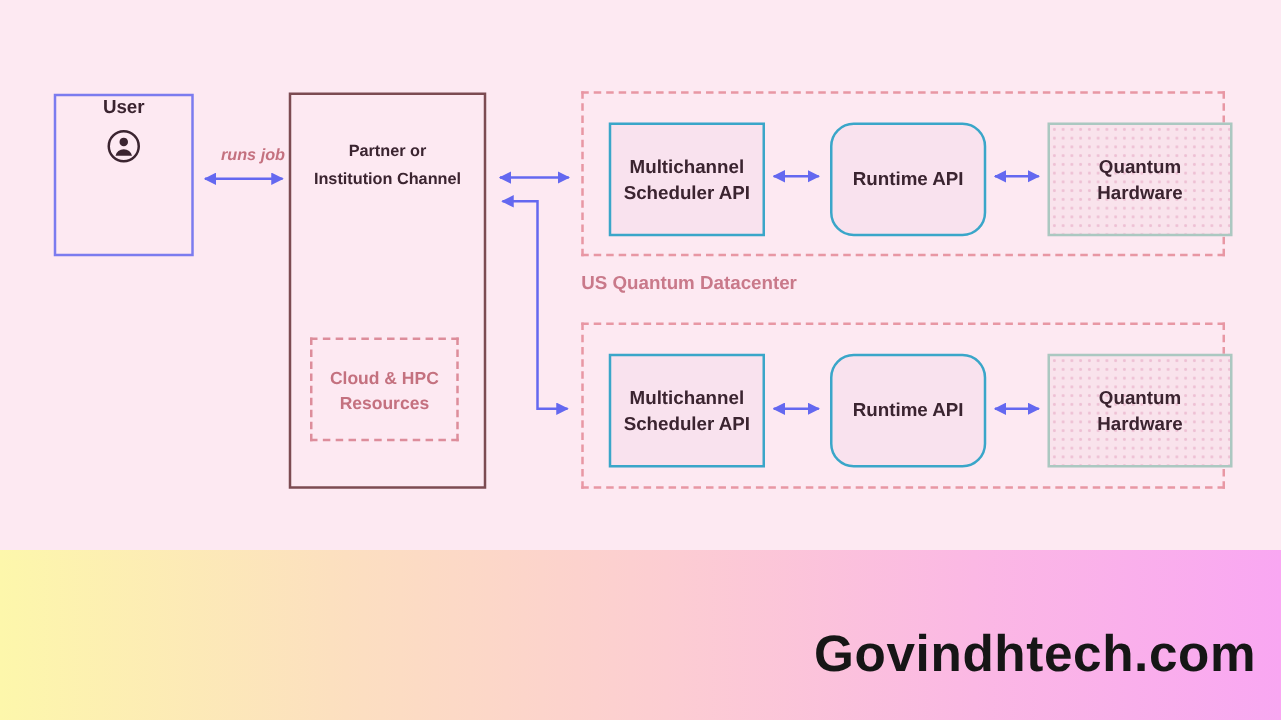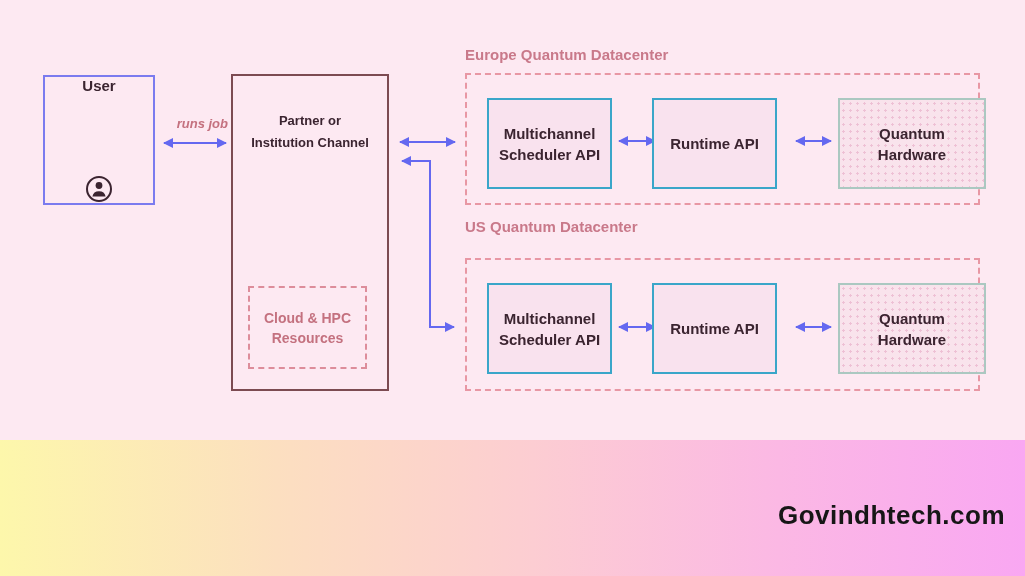--- a/index.html
+++ b/index.html
@@ -7,41 +7,41 @@
   .canvas {
     position:relative; width:1025px; height:576px;
     background:#fde9f2; overflow:hidden;
   }
   .arrows { position:absolute; left:0; top:0; width:1025px; height:440px; pointer-events:none; }
 
   
   .user-box {
     position:absolute; left:43px; top:75px; width:112px; height:130px;
     border:2px solid #7b7bef;
-    display:flex; flex-direction:column; align-items:center; justify-content:space-between; gap:9px;
+    display:flex; flex-direction:column; align-items:center; justify-content:flex-start; gap:9px;
   }
   .user-label { font-weight:bold; font-size:15px; color:#3b2430; }
   .user-icon svg { display:block; }
 
   .runs-job {
     position:absolute; left:156px; top:116px; width:72px; text-align:right;
     font-style:italic; font-weight:bold; font-size:13px; color:#c4717f;
   }
 
   
   .partner-box {
     position:absolute; left:231px; top:74px; width:158px; height:317px;
     border:2px solid #7c4b52;
   }
   .partner-label {
     margin:34px 18px 0 18px; text-align:center;
     font-weight:bold; font-size:13px; line-height:22px; color:#3b2430;
   }
   .cloud-box {
-    position:absolute; left:15px; top:210px; width:119px; height:83px;
+    position:absolute; left:15px; top:194px; width:119px; height:83px;
     border:2px dashed #dd8d9b;
     display:flex; align-items:center; justify-content:center; text-align:center;
     font-weight:bold; font-size:14px; line-height:20px; color:#c4717f;
     padding:4px;
   }
 
   
   .dc-title {
     position:absolute; left:465px;
     font-weight:bold; font-size:15px; color:#c9798a;
@@ -55,37 +55,37 @@
   .dc-box.eu { top:73px; height:132px; }
   .dc-box.us { top:258px; height:133px; }
 
   .node {
     position:absolute; top:23px; width:125px; height:91px;
     display:flex; align-items:center; justify-content:center; text-align:center;
     font-weight:bold; font-size:15px; line-height:21px; color:#3b2430;
     padding:4px;
   }
   .node.n1 { left:20px; }
-  .node.n2 { left:185px; }
+  .node.n2 { left:197px;border-radius:19px; }
   .node.n3 { left:371px; width:148px; }
   .node.api { border:2px solid #3aa6c9; background:#f9e2ee; }
   .node.hw  {
     border:2px solid #abc8c1; background-color:#f9e3ec;
     background-image:radial-gradient(rgba(226,158,188,.5) 1px, transparent 1.3px);
     background-size:7px 7px;
   }
 
   
   .banner {
     position:absolute; left:0; top:440px; width:1025px; height:136px;
     background:linear-gradient(90deg,#fdf7ab 0%,#fcdfc0 27%,#fccdd2 52%,#fbb8e4 76%,#f9a7f2 100%);
   }
   .brand {
     position:absolute; right:20px; top:60px;
-    font-weight:bold; font-size:26px; color:#161616; letter-spacing:0.5px;
+    font-weight:bold; font-size:41px; color:#161616; letter-spacing:0.5px;
   }
 </style>
 </head>
 <body>
 
 <div class="canvas">
 
   <svg class="arrows" viewBox="0 0 1025 440">
     <defs>
       <marker id="ah" viewBox="0 0 10 10" refX="9" refY="5" markerWidth="5" markerHeight="5" orient="auto-start-reverse">
@@ -114,21 +114,20 @@
 
   <div class="runs-job">runs job</div>
 
   <div class="partner-box">
     <div class="partner-label">Partner or Institution Channel</div>
     <div class="cloud-box">
       <span>Cloud &amp; HPC Resources</span>
     </div>
   </div>
 
-  <div class="dc-title eu">Europe Quantum Datacenter</div>
   <div class="dc-box eu">
     <div class="node api n1">
       <span>Multichannel Scheduler API</span>
     </div>
     <div class="node api n2">
       <span>Runtime API</span>
     </div>
     <div class="node hw n3">
       <span>Quantum Hardware</span>
     </div>

